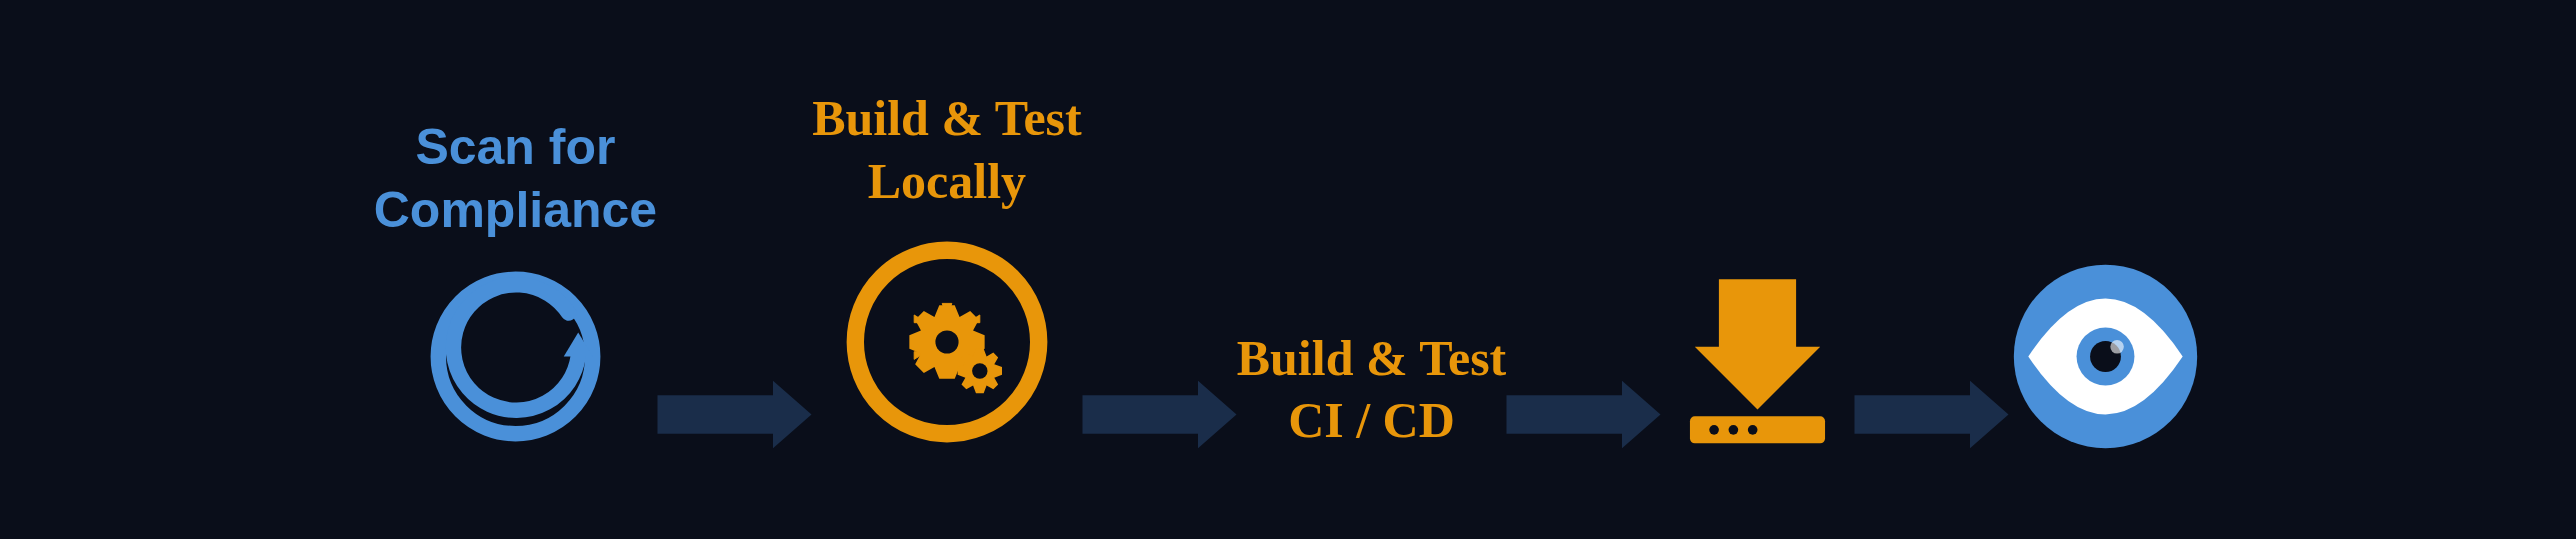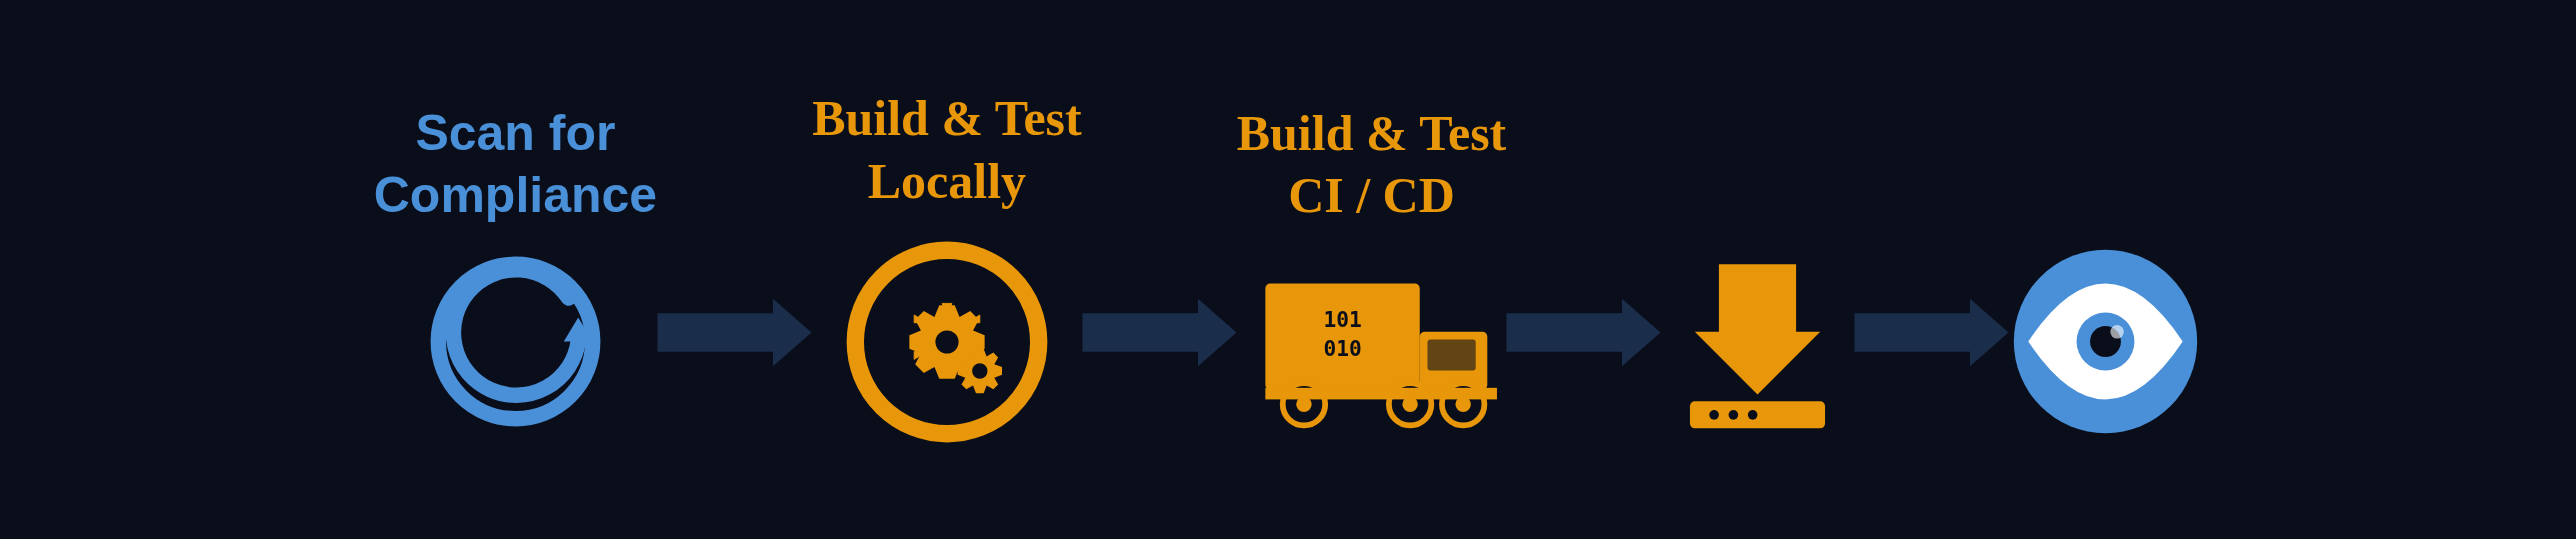--- a/index.html
+++ b/index.html
@@ -10,21 +10,21 @@
       height: 540px;
       display: flex;
       align-items: center;
       justify-content: center;
       font-family: Arial, sans-serif;
       overflow: hidden;
     }
 
     .pipeline {
       display: flex;
-      align-items: center;
+      align-items: flex-end;
       justify-content: center;
       gap: 0px;
       width: 100%;
       padding: 0 58px;
     }
 
     .step {
       display: flex;
       flex-direction: column;
       align-items: center;
@@ -132,43 +132,20 @@
   <div class="arrow">
     <svg viewBox="0 0 160 80" xmlns="http://www.w3.org/2000/svg">
       <polygon points="0,20 120,20 120,5 160,40 120,75 120,60 0,60" fill="#1a2d4a"></polygon>
     </svg>
   </div>
 
   <div class="step">
     <div class="step-label orange">
       <span>Build &amp; Test<br>CI / CD</span>
     </div>
-    <div class="step-icon">
-
-      <svg width="251" height="193" viewBox="0 0 260 200">
-
-        <rect x="20" y="40" width="160" height="110" rx="5" fill="#e8960a"></rect>
-
-        <text x="100" y="85" text-anchor="middle" font-family="monospace" font-size="22" font-weight="bold" fill="#0a0e1a">101</text>
-        <text x="100" y="115" text-anchor="middle" font-family="monospace" font-size="22" font-weight="bold" fill="#0a0e1a">010</text>
-
-        <rect x="180" y="90" width="70" height="60" rx="5" fill="#e8960a"></rect>
-
-        <rect x="188" y="98" width="50" height="32" rx="3" fill="#0a0e1a" opacity="0.6"></rect>
-
-        <circle cx="60" cy="165" r="22" fill="#0a0e1a" stroke="#e8960a" stroke-width="6"></circle>
-        <circle cx="60" cy="165" r="8" fill="#e8960a"></circle>
-        <circle cx="170" cy="165" r="22" fill="#0a0e1a" stroke="#e8960a" stroke-width="6"></circle>
-        <circle cx="170" cy="165" r="8" fill="#e8960a"></circle>
-        <circle cx="225" cy="165" r="22" fill="#0a0e1a" stroke="#e8960a" stroke-width="6"></circle>
-        <circle cx="225" cy="165" r="8" fill="#e8960a"></circle>
-
-        <rect x="20" y="148" width="240" height="12" rx="0" fill="#e8960a"></rect>
-      </svg>
-    </div>
   </div>
 
   <div class="arrow">
     <svg viewBox="0 0 160 80" xmlns="http://www.w3.org/2000/svg">
       <polygon points="0,20 120,20 120,5 160,40 120,75 120,60 0,60" fill="#1a2d4a"></polygon>
     </svg>
   </div>
 
   <div class="step">
     <div class="step-label empty">

